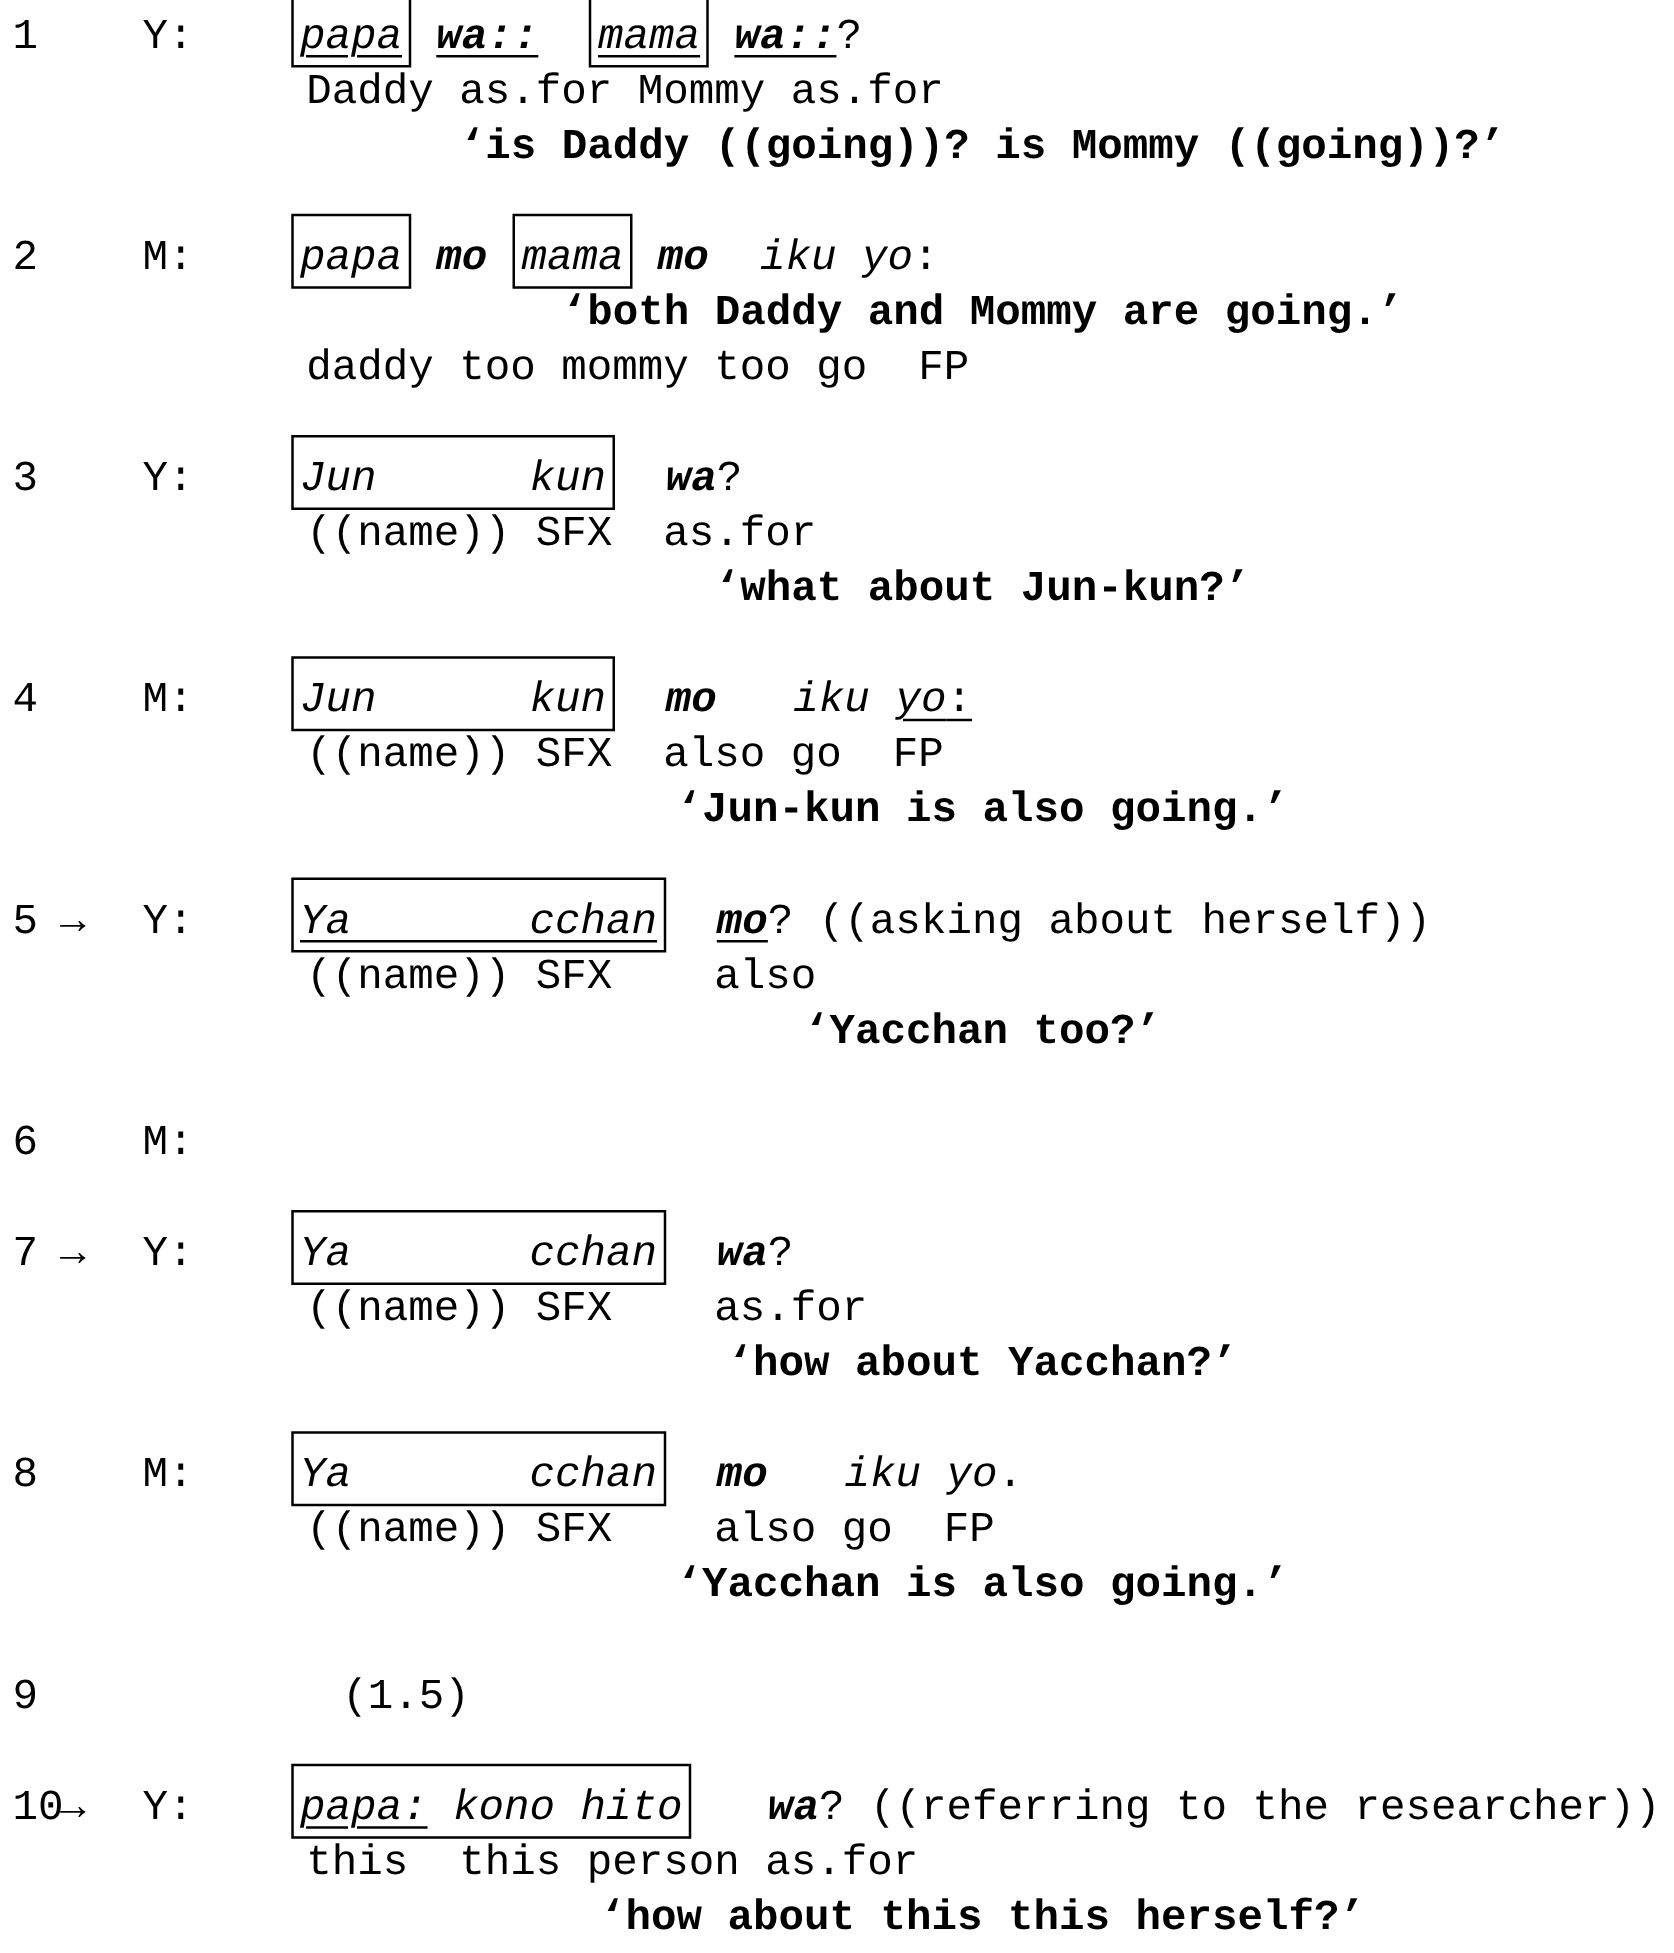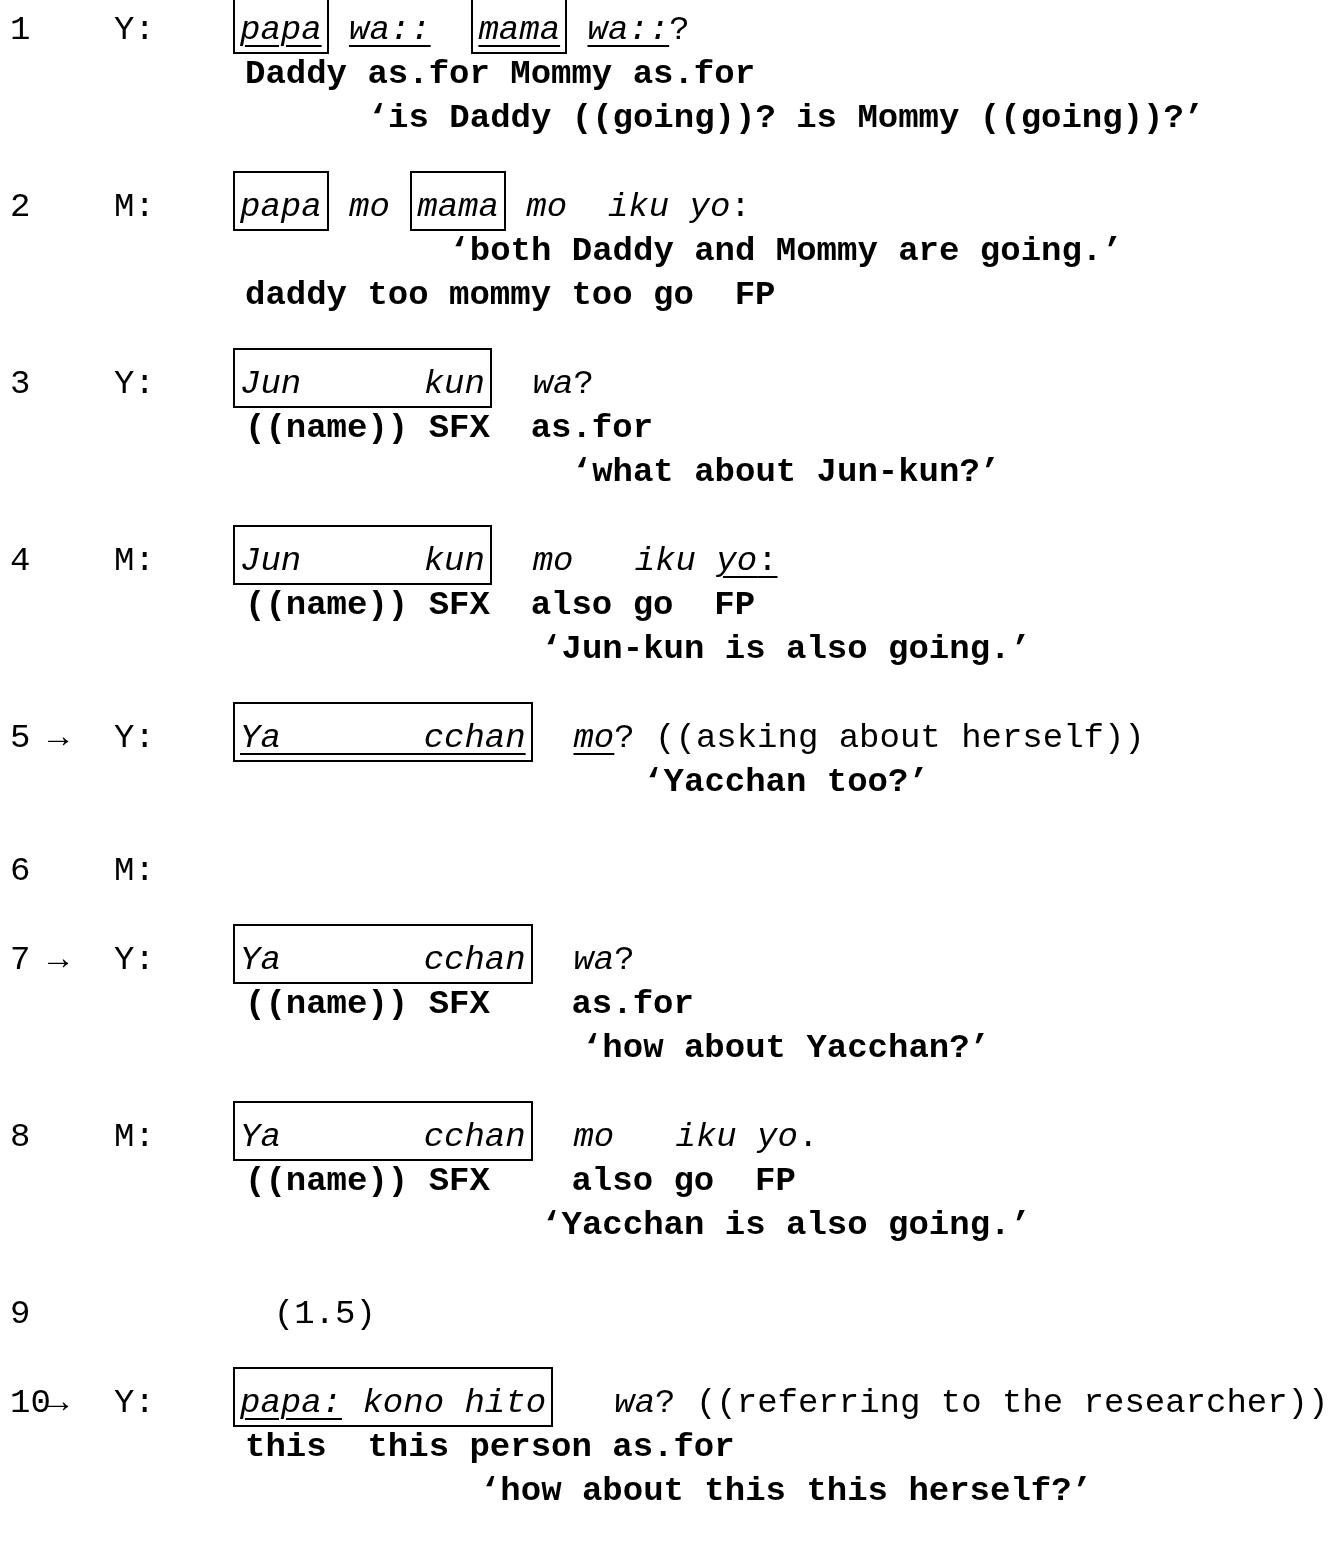--- a/index.html
+++ b/index.html
@@ -36,31 +36,30 @@
   }
   .cell.speaker {
     width: 127px;
     padding-left: 8px;
   }
   .cell.utt, .cell.gloss, .cell.trans {
     flex: 1 1 auto;
   }
   .cell.gloss {
     padding-left: 12px;
-    font-weight: bold;
   }
   .cell.trans {
     font-weight: bold;
     text-align: center;
   }
   .boxed {
     border: 2px solid #000;
     padding: 15px 5px 3px 5px;
   }
-  .b { font-weight: normal; }
+  .b { font-weight: bold; }
   .i { font-style: italic; }
   .u {
     text-decoration: underline;
     text-decoration-thickness: 2px;
     text-underline-offset: 6px;
   }
 </style>
 </head>
 <body>
 
@@ -80,21 +79,21 @@
       <div class="row"><div class="cell num"></div><div class="cell arrow"></div><div class="cell speaker"></div><div class="cell gloss">((name)) SFX  as.for</div></div>
       <div class="row"><div class="cell num"></div><div class="cell arrow"></div><div class="cell speaker"></div><div class="cell trans">‘what about Jun-kun?’</div></div>
     </div>
     <div class="group">
       <div class="row"><div class="cell num">4</div><div class="cell arrow"></div><div class="cell speaker">M:</div><div class="cell utt"><span class="boxed"><span class="i">Jun      kun</span></span><span class="seg"><span>  </span></span><span class="seg"><span class="b i">mo</span></span><span class="seg"><span>   </span><span class="i">iku </span><span class="i u">yo</span><span class="u">:</span></span></div></div>
       <div class="row"><div class="cell num"></div><div class="cell arrow"></div><div class="cell speaker"></div><div class="cell gloss">((name)) SFX  also go  FP</div></div>
       <div class="row"><div class="cell num"></div><div class="cell arrow"></div><div class="cell speaker"></div><div class="cell trans">‘Jun-kun is also going.’</div></div>
     </div>
     <div class="group">
       <div class="row"><div class="cell num">5</div><div class="cell arrow">→</div><div class="cell speaker">Y:</div><div class="cell utt"><span class="boxed"><span class="i u">Ya       cchan</span></span><span class="seg"><span>  </span></span><span class="seg"><span class="b i u">mo</span><span>? ((asking about herself))</span></span></div></div>
-      <div class="row"><div class="cell num"></div><div class="cell arrow"></div><div class="cell speaker"></div></div>
+      <div class="row"><div class="cell num"></div><div class="cell arrow"></div><div class="cell speaker"></div><div class="cell gloss">((name)) SFX    also</div></div>
       <div class="row"><div class="cell num"></div><div class="cell arrow"></div><div class="cell speaker"></div><div class="cell trans">‘Yacchan too?’</div></div>
     </div>
     <div class="group">
       <div class="row"><div class="cell num">6</div><div class="cell arrow"></div><div class="cell speaker">M:</div></div>
     </div>
     <div class="group">
       <div class="row"><div class="cell num">7</div><div class="cell arrow">→</div><div class="cell speaker">Y:</div><div class="cell utt"><span class="boxed"><span class="i">Ya       cchan</span></span><span class="seg"><span>  </span></span><span class="seg"><span class="b i">wa</span><span>?</span></span></div></div>
       <div class="row"><div class="cell num"></div><div class="cell arrow"></div><div class="cell speaker"></div><div class="cell gloss">((name)) SFX    as.for</div></div>
       <div class="row"><div class="cell num"></div><div class="cell arrow"></div><div class="cell speaker"></div><div class="cell trans">‘how about Yacchan?’</div></div>
     </div>

